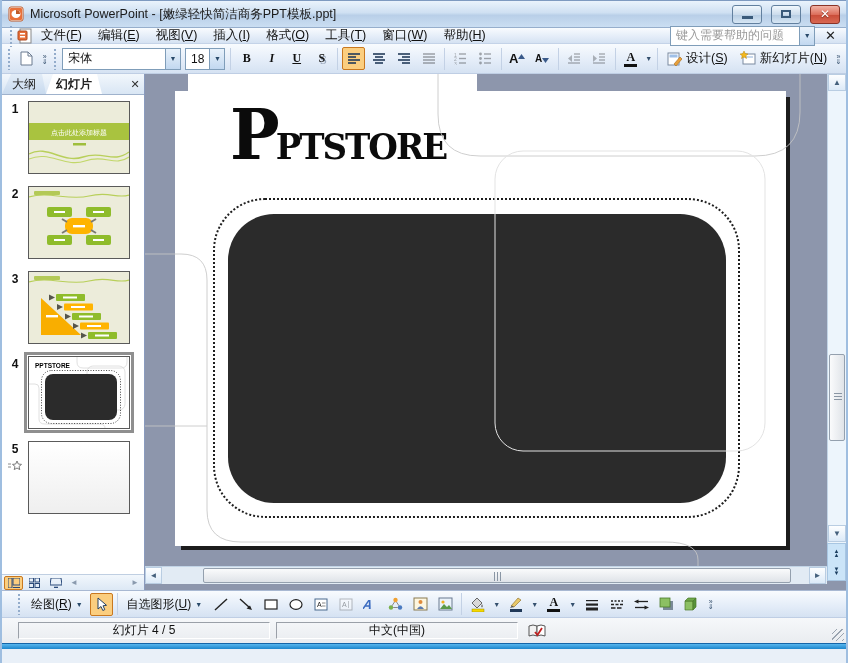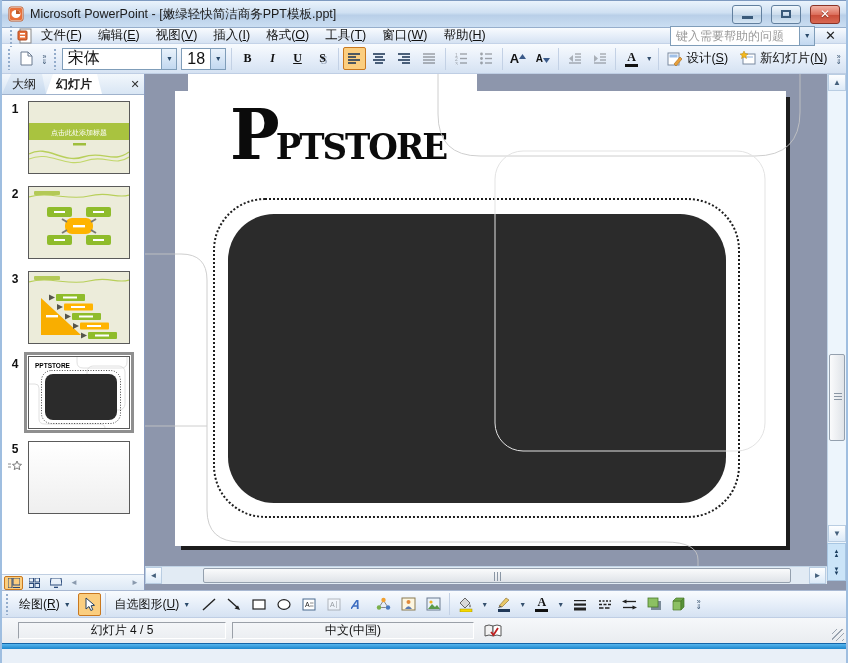--- a/index.html
+++ b/index.html
@@ -23,34 +23,34 @@
   .winbtn.close span { color:#fff; font-weight:bold; font-size:12px; line-height:1; text-shadow:0 1px 1px #7A2A1A; }
 
   
   .bar { display: flex; align-items: center; background: linear-gradient(#F8FBFE, #E3ECF8 60%, #D5E2F2); }
   .menubar { height: 16px; border-bottom: 1px solid #C4D3E8; padding: 0 4px; }
   .menu-item { padding: 4px 8px; font-size: 12.5px; white-space: nowrap; }
   .handle { width: 5px; height: 22px; margin: 0 3px;
             background-image: radial-gradient(circle at 2px 2px, #93ACCB 1.3px, transparent 1.5px);
             background-size: 5px 4px; background-repeat: repeat-y; }
   .spacer { flex: 1; }
-  .searchbox { display:flex; align-items:flex-end; height: 20px; border:1px solid #7F9DB9; background:#fff; margin-right:8px; }
+  .searchbox { display:flex; align-items:center; height: 20px; border:1px solid #7F9DB9; background:#fff; margin-right:8px; }
   .searchbox .ph { width: 128px; padding: 0 5px; color:#9A9A9A; font-size:12px; white-space:nowrap; overflow:hidden; }
   .dd { width: 15px; height: 100%; display:flex; align-items:center; justify-content:center;
         border-left:1px solid #7F9DB9; background: linear-gradient(#E9F2FB,#C2D8F0); font-size:7px; color:#2A4A6A; }
   .menubar .mclose { font-weight:bold; font-size:13px; padding:0 6px 0 2px; color:#222; }
 
   .toolbar { height: 30px; border-bottom: 1px solid #BFCEE4; padding: 0 2px; }
   .tbtn { min-width: 23px; height: 23px; display:flex; align-items:center; justify-content:center;
           border:1px solid transparent; border-radius:2px; margin: 0 1px; }
   .tbtn.active { background:#FBCE7F; border-color:#C9781F; }
   .tbtn.dis { opacity: .42; filter: grayscale(.9); }
   .sep { width:1px; height:22px; background:#C3D1E5; margin: 0 3px; }
   .combo { display:flex; align-items:stretch; height:22px; background:#fff; border:1px solid #7F9DB9; margin:0 2px; }
-  .combo .val { display:flex; align-items:center; padding: 0 5px; font-size:16px; }
+  .combo .val { display:flex; align-items:center; padding: 0 5px; font-size:12px; }
   .chevstub { display:flex; flex-direction:column; align-items:center; justify-content:center; width:13px; height:24px;
               color:#35506E; font-size:7px; line-height:5px; }
   .lbl-btn { display:flex; align-items:center; gap:4px; padding: 2px 6px; font-size:12.5px; border-radius:2px; white-space:nowrap; }
   .bold-l { font-weight:bold; font-family:"Liberation Serif",serif; }
   .ital-l { font-style:italic; font-weight:bold; font-family:"Liberation Serif",serif; }
   .und-l  { font-weight:bold; text-decoration:underline; font-family:"Liberation Serif",serif; }
   .shad-l { font-weight:bold; font-family:"Liberation Serif",serif; text-shadow: 1.5px 1.5px 0 #9AA8BC; }
   .a-color { display:flex; flex-direction:column; align-items:center; line-height:1; }
   .a-color .A { font-weight:bold; font-size:12px; font-family:"Liberation Serif",serif; }
   .a-color .clrbar { width:13px; height:3px; margin-top:1px; }
@@ -102,28 +102,28 @@
   .navbtn { height:18px; display:flex; flex-direction:column; align-items:center; justify-content:center; line-height:4px; font-size:6px; color:#1C3E60; }
   .hscroll { position:absolute; left:0; top:492px; width:682px; height:18px; background:#E2EBF4; border-top:1px solid #C2D4E6; }
   .hbtn { position:absolute; top:0; width:17px; height:17px; display:flex; align-items:center; justify-content:center;
           background:linear-gradient(#FDFEFF,#DCEAF8); border:1px solid #B9CDE2; color:#44607C; font-size:8px; }
   .hthumb { position:absolute; left:58px; top:1px; width:588px; height:15px; border:1px solid #94A0AE; border-radius:2px;
             background:linear-gradient(#FAFBFC,#DFE3E8); }
   .grip-h { position:absolute; left:290px; top:3px; width:9px; height:9px;
             background: repeating-linear-gradient(90deg,#8A96A4 0 1px, transparent 1px 3px); }
 
   
-  .drawbar { height: 28px; border-top:1px solid #A8B8D2; border-bottom:1px solid #BFCEE4; padding:0 0; }
+  .drawbar { height: 28px; border-top:1px solid #A8B8D2; border-bottom:1px solid #BFCEE4; padding:0 12px; }
   .drawbar .lbl-btn { font-size:12px; }
 
   
   .statusbar { height: 25px; display:flex; align-items:center; background:linear-gradient(#F6F8FA,#E9ECF0); padding: 0 4px; position:relative; }
   .sbox { height:17px; display:flex; align-items:center; justify-content:center; font-size:12px;
           border:1px solid; border-color:#9AA0A8 #FFFFFF #FFFFFF #9AA0A8; background:transparent; color:#111; }
-  .sbox.b1 { width:208px; margin-left:12px; }
+  .sbox.b1 { width:252px; margin-left:12px; }
   .sbox.b2 { width:248px; margin-left:7px; font-family:"Liberation Mono","DejaVu Sans Mono",monospace; font-size:11.5px; }
   .sbox.b3 { width:242px; margin-left:6px; }
   .spell { margin-left:10px; }
   .gripcorner { position:absolute; right:2px; bottom:2px; width:12px; height:12px;
                 background: repeating-linear-gradient(135deg, transparent 0 3px, #9AA4B0 3px 4px); }
 
   .bottomstrip { height: 6px; background: linear-gradient(#57B6EE,#1E86CC); border-top:1px solid #1565A8; }
 
   svg text { font-family: "Liberation Sans","DejaVu Sans",sans-serif; }
 </style>

